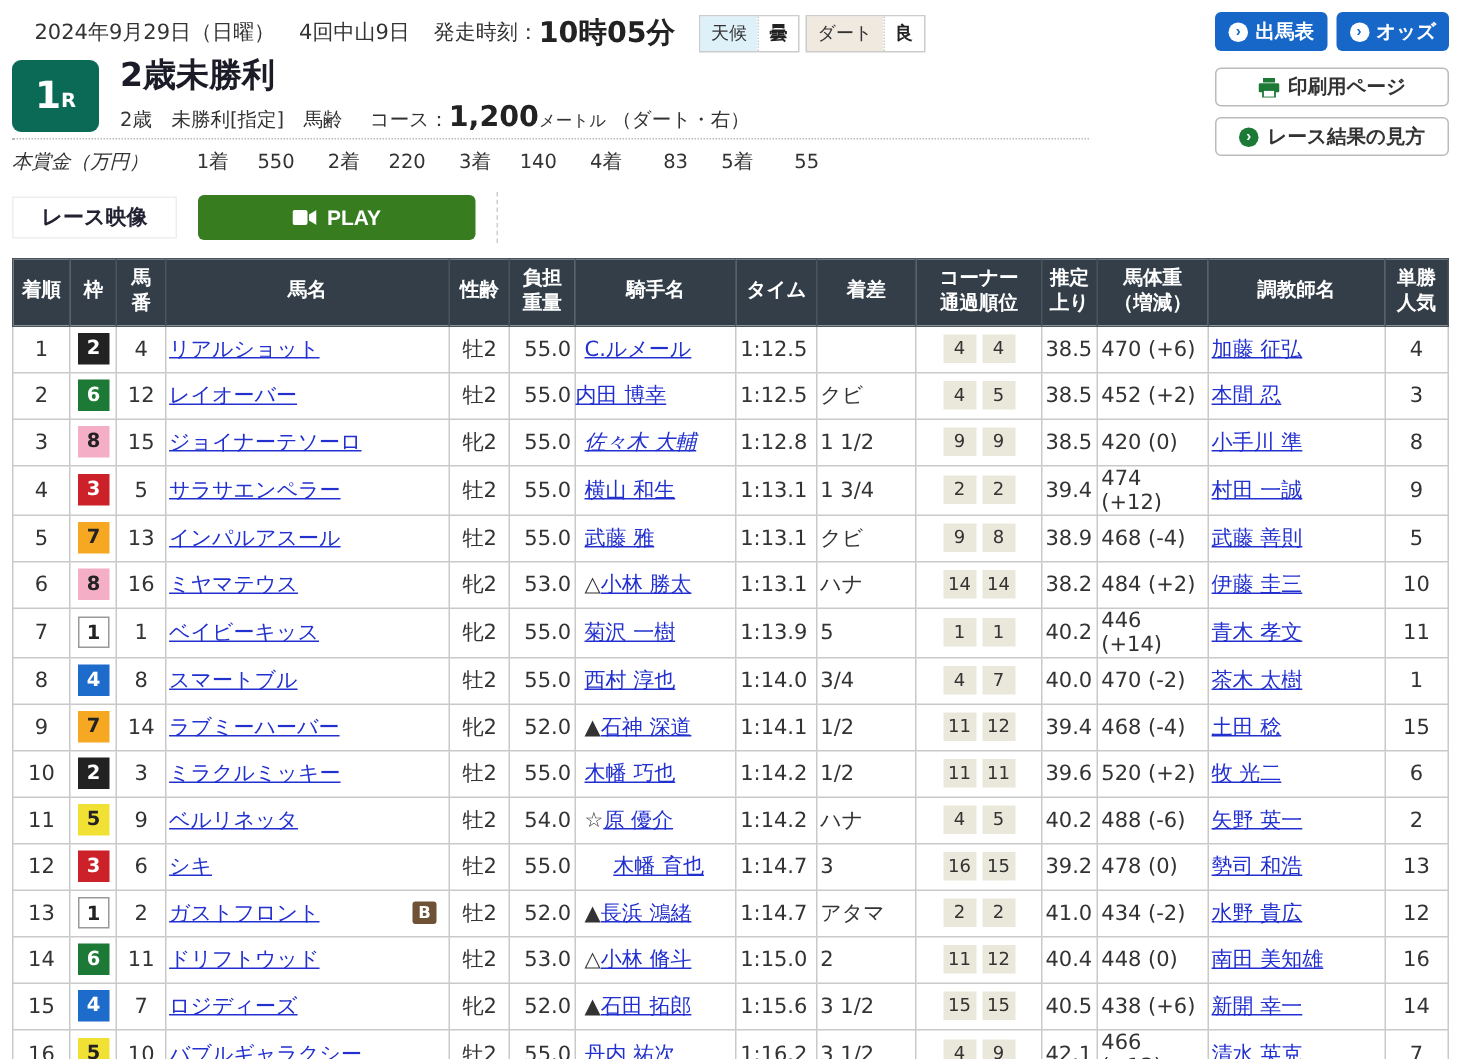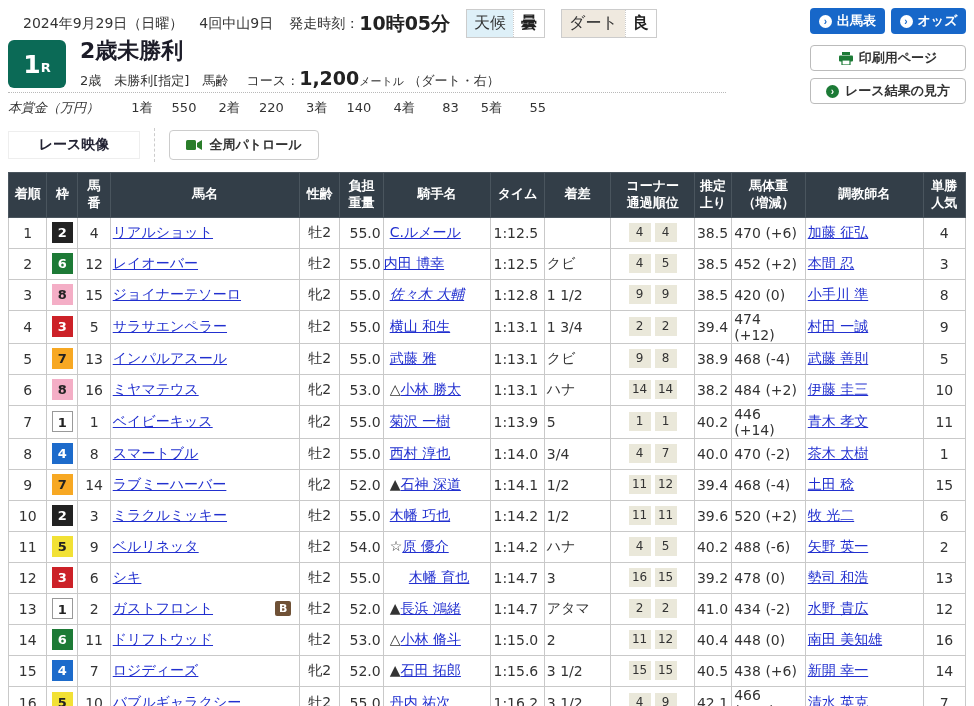--- a/index.html
+++ b/index.html
@@ -7,21 +7,21 @@
     width:974px;height:706px;position:relative;overflow:hidden;background:#fff;
     font-family:"DejaVu Sans","Liberation Sans",sans-serif;color:#333;
     -webkit-font-smoothing:antialiased;
   }
   a{color:#2230cf;text-decoration:underline;}
   
   .topbar{position:absolute;top:9px;left:23px;display:flex;align-items:center;white-space:nowrap;}
   .topbar .txt{font-size:14px;color:#333;margin-right:16px;}
   .topbar .start-label{font-size:14px;color:#333;}
   .topbar .start-time{font-size:19px;font-weight:bold;color:#222;margin-right:16px;}
-  .badge{display:inline-flex;border:1px solid #ccc;font-size:16px;margin-right:16px;align-items:stretch;}
+  .badge{display:inline-flex;border:1px solid #ccc;font-size:12px;margin-right:4px;align-items:stretch;}
   .badge .lbl{padding:3px 7px;color:#333;}
   .badge .val{padding:3px 7px;background:#fff;font-weight:bold;color:#222;border-left:1px dotted #ccc;}
   .badge.weather .lbl{background:#def0f8;}
   .badge.track .lbl{background:#efe9df;}
   
   .actions{position:absolute;top:8px;right:8px;width:156px;}
   .actions .bluerow{display:flex;gap:6px;}
   .btn-blue{flex:1;background:#1767c9;color:#fff;font-size:13px;font-weight:bold;
     border:none;border-radius:4px;height:26px;display:flex;align-items:center;justify-content:center;gap:5px;cursor:pointer;}
   .circ{display:inline-block;width:13px;height:13px;border-radius:50%;background:#fff;color:#1767c9;
@@ -42,21 +42,21 @@
   .race-cond .dist{font-size:19px;font-weight:bold;color:#222;}
   .race-cond .unit{font-size:11px;color:#333;}
   .dotline{position:absolute;top:92px;left:8px;width:718px;border-top:1px dotted #b9b9b9;}
   
   .prize{position:absolute;top:99px;left:8px;font-size:13px;color:#333;white-space:nowrap;}
   .prize .plabel{margin-right:10px;font-style:italic;}
   .prize .rank{margin-left:18px;}
   .prize .amt{display:inline-block;width:44px;text-align:right;}
   
   .videorow{position:absolute;top:128px;left:8px;display:flex;align-items:center;}
-  .btn-video{width:132px;height:28px;background:#fff;border:1px solid #eee;
+  .btn-video{width:110px;height:28px;background:#fff;border:1px solid #eee;
     font-size:14px;font-weight:bold;color:#223;display:flex;align-items:center;justify-content:center;cursor:pointer;}
   .btn-play{width:185px;height:30px;background:#377c1f;border:none;border-radius:4px;color:#fff;
     font-size:14px;font-weight:bold;display:flex;align-items:center;justify-content:center;gap:7px;margin-left:14px;cursor:pointer;}
   .vdash{height:34px;border-left:1px dashed #ccc;margin:0 14px;}
   .btn-patrol{width:150px;height:30px;background:#fff;border:1px solid #ccc;border-radius:4px;
     font-size:13px;font-weight:bold;color:#333;display:flex;align-items:center;justify-content:center;gap:7px;cursor:pointer;}
   .cam{fill:#fff;}
   .cam.green{fill:#2a7d2a;}
   
   table.results{position:absolute;top:172px;left:8px;width:958px;border-collapse:collapse;table-layout:fixed;}
@@ -155,28 +155,28 @@
   <span class="rank">2着</span><span class="amt">220</span>
   <span class="rank">3着</span><span class="amt">140</span>
   <span class="rank">4着</span><span class="amt">83</span>
   <span class="rank">5着</span><span class="amt">55</span>
 </div>
 
 <div class="videorow">
   <button class="btn-video">
     <span>レース映像</span>
   </button>
+  <button class="btn-play">
+    <svg width="16" height="12" viewBox="0 0 16 12">
+      <rect class="cam" x="0" y="1" width="10" height="10" rx="1.5"></rect>
+      <polygon class="cam" points="11,4 16,1 16,11 11,8"></polygon>
+    </svg>
+    <span>PLAY</span>
+  </button>
   <span class="vdash"></span>
-  <button class="btn-patrol">
-    <svg width="16" height="12" viewBox="0 0 16 12">
-      <rect class="cam green" x="0" y="1" width="10" height="10" rx="1.5"></rect>
-      <polygon class="cam green" points="11,4 16,1 16,11 11,8"></polygon>
-    </svg>
-    <span>全周パトロール</span>
-  </button>
 </div>
 
 <table class="results">
   <colgroup>
     <col style="width:38px">
       <col style="width:31px">
       <col style="width:32px">
       <col style="width:188px">
     <col style="width:40px">
       <col style="width:43px">

